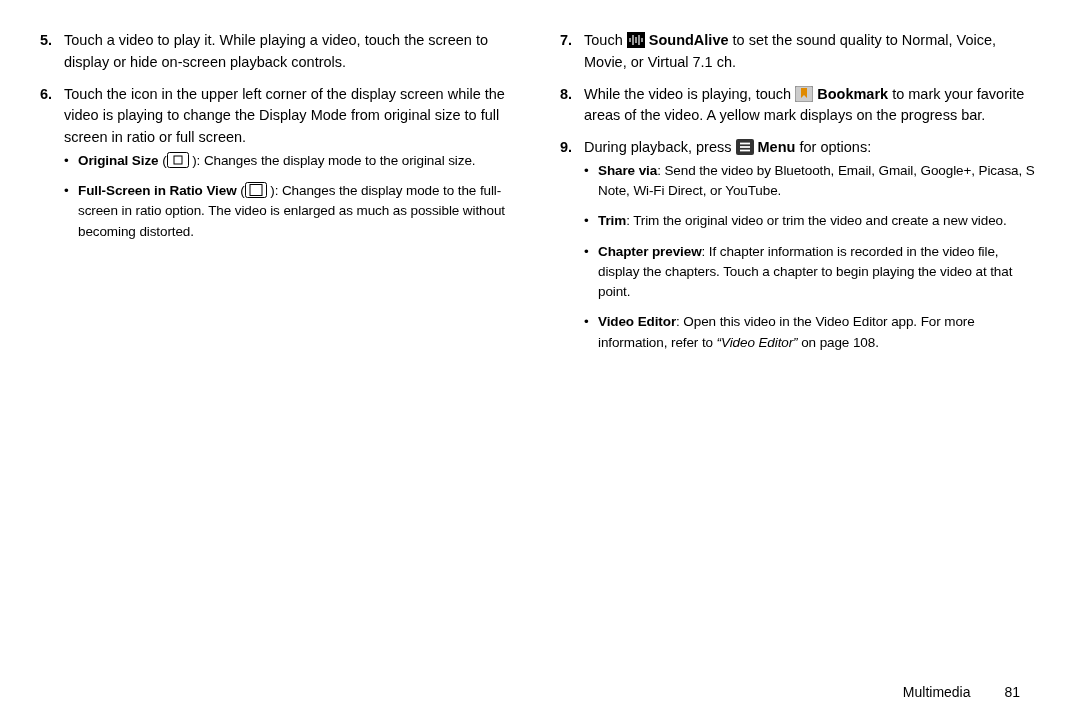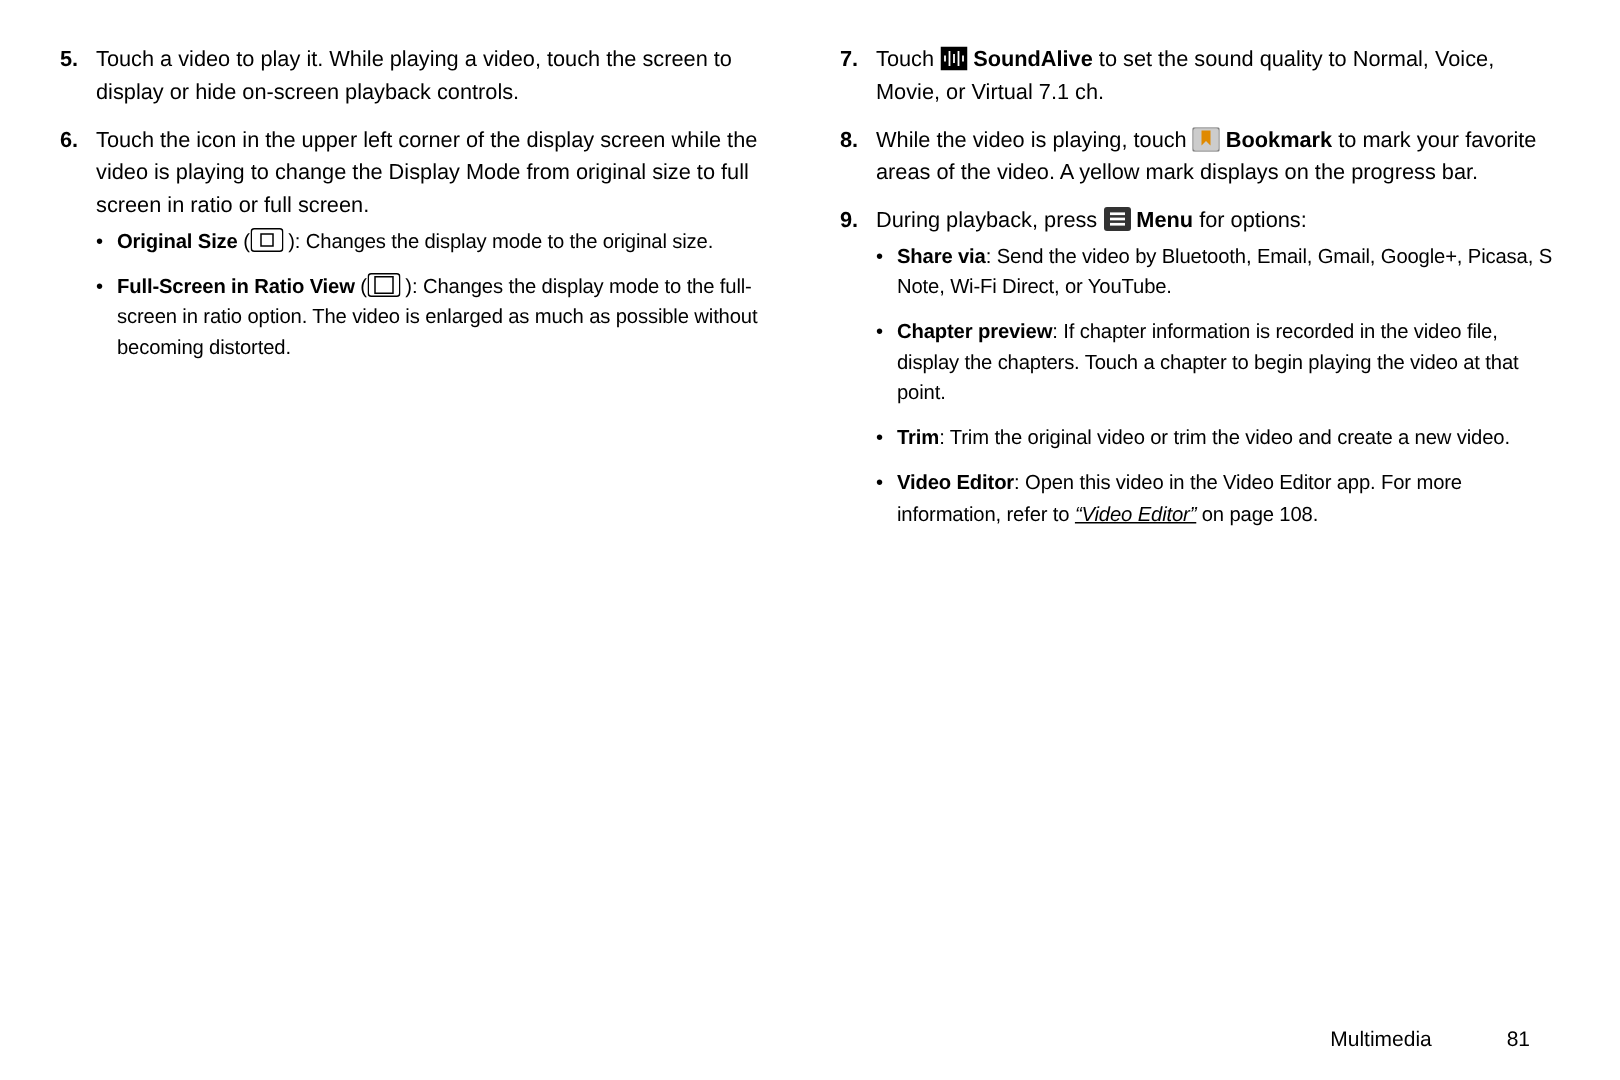--- a/index.html
+++ b/index.html
@@ -63,22 +63,22 @@
   .cond { font-stretch: condensed; }
 
   
   svg.iicon { vertical-align: -3px; }
   .footer {
     position: absolute;
     bottom: 20px;
     right: 60px;
     font-size: 14px;
   }
-  .footer .sec { margin-right: 46px; }
-  .ref-italic { font-style: italic; text-decoration: underline; }
+  .footer .sec { margin-right: 30px; }
+  .ref-italic { font-style: italic; }
 </style>
 </head>
 <body>
 
 <div class="cols">
 
   <div class="col">
     <ol class="numlist">
       <li>
         <span class="num">5.</span>
@@ -139,22 +139,22 @@
           <span>During playback, press </span><svg class="iicon" width="18" height="16">
               <rect width="18" height="16" rx="2" fill="#333"></rect>
               <g stroke="#fff" stroke-width="1.8">
                 <line x1="4" y1="4.5" x2="14" y2="4.5"></line>
                 <line x1="4" y1="8" x2="14" y2="8"></line>
                 <line x1="4" y1="11.5" x2="14" y2="11.5"></line>
               </g>
             </svg><span class="b"> Menu</span><span> for options:</span>
           <ul class="bul">
             <li><span class="bc">Share via</span><span class="cond">: Send the video by Bluetooth, Email, Gmail, Google+, Picasa, S Note, Wi-Fi Direct, or YouTube.</span></li>
+            <li><span class="bc">Trim</span><span class="cond">: Trim the original video or trim the video and create a new video.</span></li>
             <li><span class="bc">Chapter preview</span><span class="cond">: If chapter information is recorded in the video file, display the chapters. Touch a chapter to begin playing the video at that point.</span></li>
-            <li><span class="bc">Trim</span><span class="cond">: Trim the original video or trim the video and create a new video.</span></li>
             <li><span class="bc">Video Editor</span><span class="cond">: Open this video in the Video Editor app. For more information, refer to </span><span class="ref-italic">“Video Editor”</span><span class="cond">  on page 108.</span></li>
           </ul>
         </span>
       </li>
     </ol>
   </div>
 
 </div>
 
 <div class="footer">

